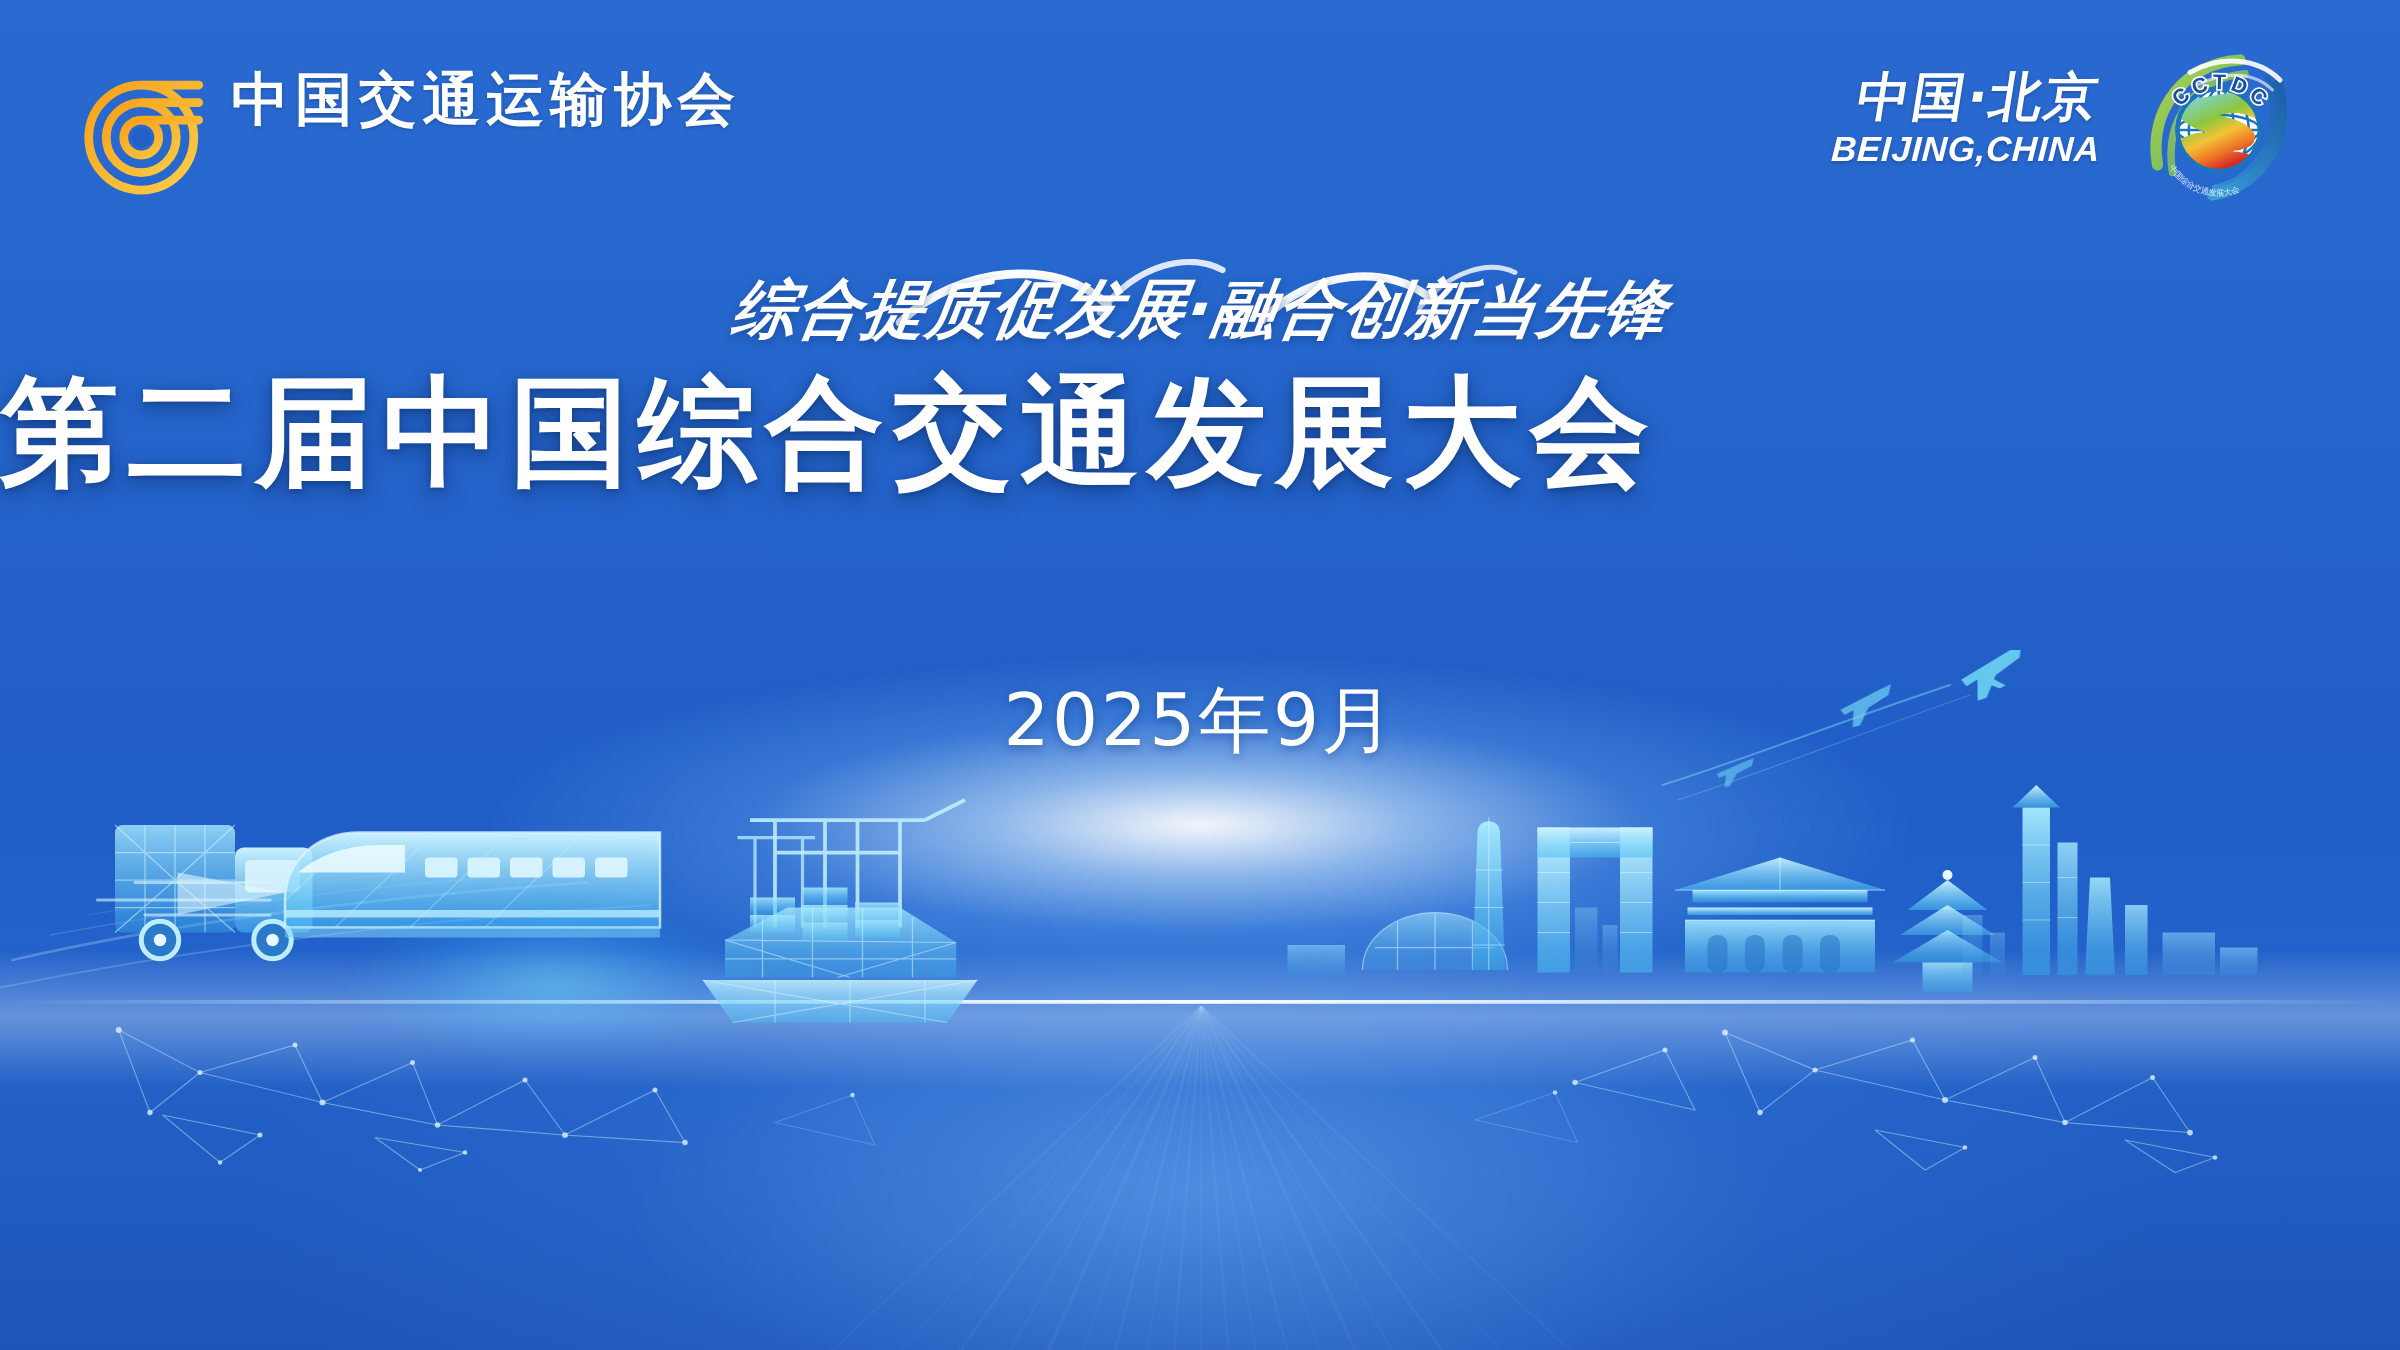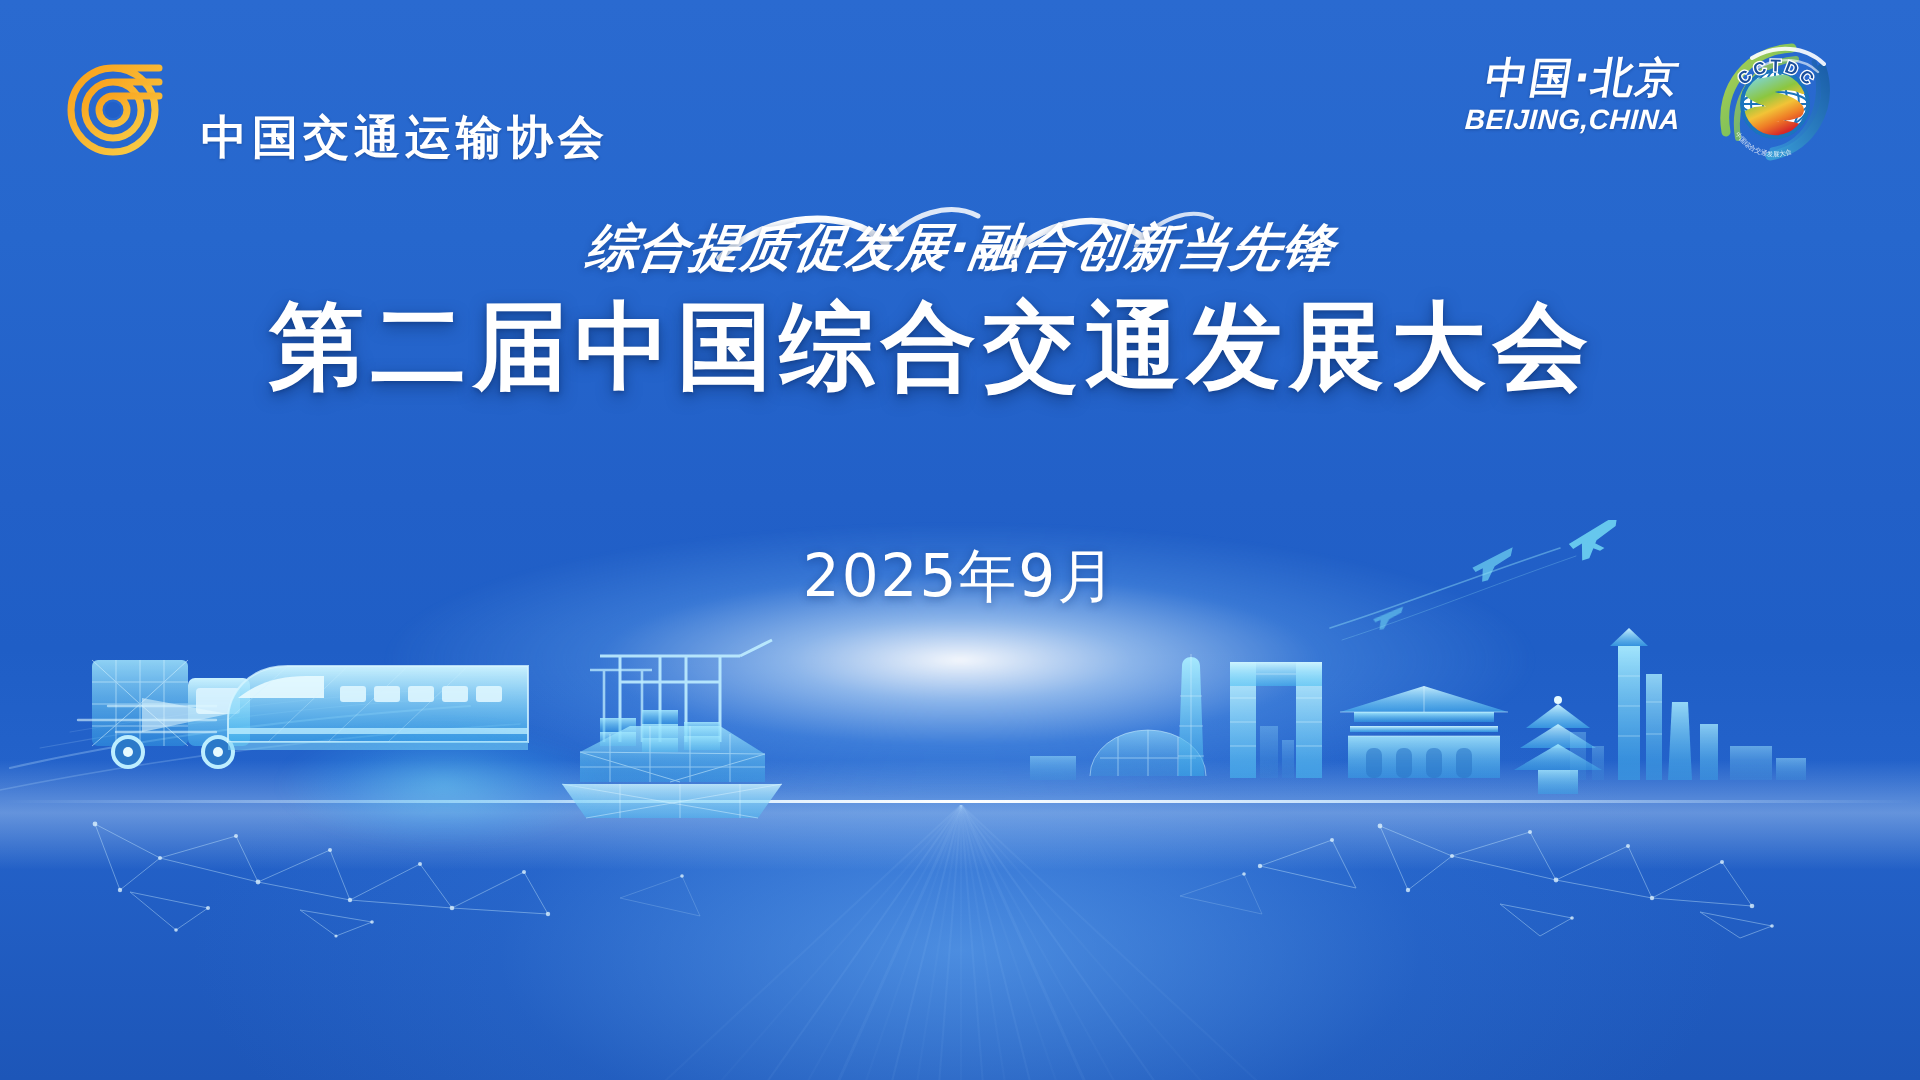--- a/index.html
+++ b/index.html
@@ -21,21 +21,21 @@
     filter:blur(2px);pointer-events:none;}
   .horizon{position:absolute;left:0;top:800px;width:1920px;height:3px;
     background:linear-gradient(90deg,rgba(190,225,255,0),rgba(215,238,255,.85) 30%,#ffffff 50%,rgba(215,238,255,.85) 70%,rgba(190,225,255,0));
     filter:blur(.6px);pointer-events:none;}
   .hazeband{position:absolute;left:0;top:760px;width:1920px;height:110px;pointer-events:none;
     background:linear-gradient(180deg,rgba(255,255,255,0),rgba(225,242,255,.34) 48%,rgba(255,255,255,0));}
 
   
   .hdr{position:absolute;top:0;left:0;width:1920px;height:195px;}
 
-  .cctaLogo{position:absolute;left:55px;top:52px;display:flex;align-items:flex-end;gap:34px;}
+  .cctaLogo{position:absolute;left:55px;top:52px;display:flex;align-items:flex-start;gap:18px;}
   .cctaMark{width:112px;height:112px;position:relative;flex:none;}
   .ccta-txt{display:flex;flex-direction:column;justify-content:center;padding-top:2px;}
   .ccta-cn{font-size:46px;font-weight:700;color:#fff;letter-spacing:5px;line-height:1.12;
     font-family:"DejaVu Sans","Liberation Sans",sans-serif;
     text-shadow:0 1px 3px rgba(8,40,95,.40);}
   .ccta-en{font-size:16.5px;font-weight:700;color:#fff;letter-spacing:.35px;margin-top:5px;
     white-space:nowrap;text-shadow:0 1px 2px rgba(8,40,95,.35);}
 
   .bjBlock{position:absolute;right:240px;top:55px;text-align:right;}
   .bj-cn{font-size:42px;font-weight:700;color:#fff;letter-spacing:2px;line-height:1.08;
@@ -48,21 +48,21 @@
 
   
   .subtitle-wrap{position:absolute;left:0;top:208px;width:1920px;height:80px;
     display:flex;align-items:center;justify-content:center;}
   .subtitle{position:relative;font-size:51px;font-weight:700;color:#fff;letter-spacing:1px;
     font-family:"DejaVu Sans","Liberation Sans",sans-serif;
     font-style:italic;transform:skewX(-8deg);white-space:nowrap;
     text-shadow:0 2px 7px rgba(10,45,105,.45);}
   .swooshes{position:absolute;left:50%;top:196px;transform:translateX(-50%);width:760px;height:96px;pointer-events:none;}
 
-  .maintitle{position:absolute;left:0;top:290px;width:1595px;text-align:right;
+  .maintitle{position:absolute;left:0;top:290px;width:1595px;text-align:left;
     font-size:95px;font-weight:700;color:#fff;letter-spacing:7px;line-height:1.18;
     font-family:"DejaVu Sans","Liberation Sans",sans-serif;
     text-shadow:0 5px 16px rgba(7,38,92,.52), 0 2px 4px rgba(7,38,92,.38);}
 
   .dateline{position:absolute;left:0;top:538px;width:1920px;text-align:center;
     font-size:58px;font-weight:400;color:#fff;letter-spacing:2px;
     font-family:"DejaVu Sans","Liberation Sans",sans-serif;
     text-shadow:0 2px 8px rgba(10,45,105,.40);}
 
   

